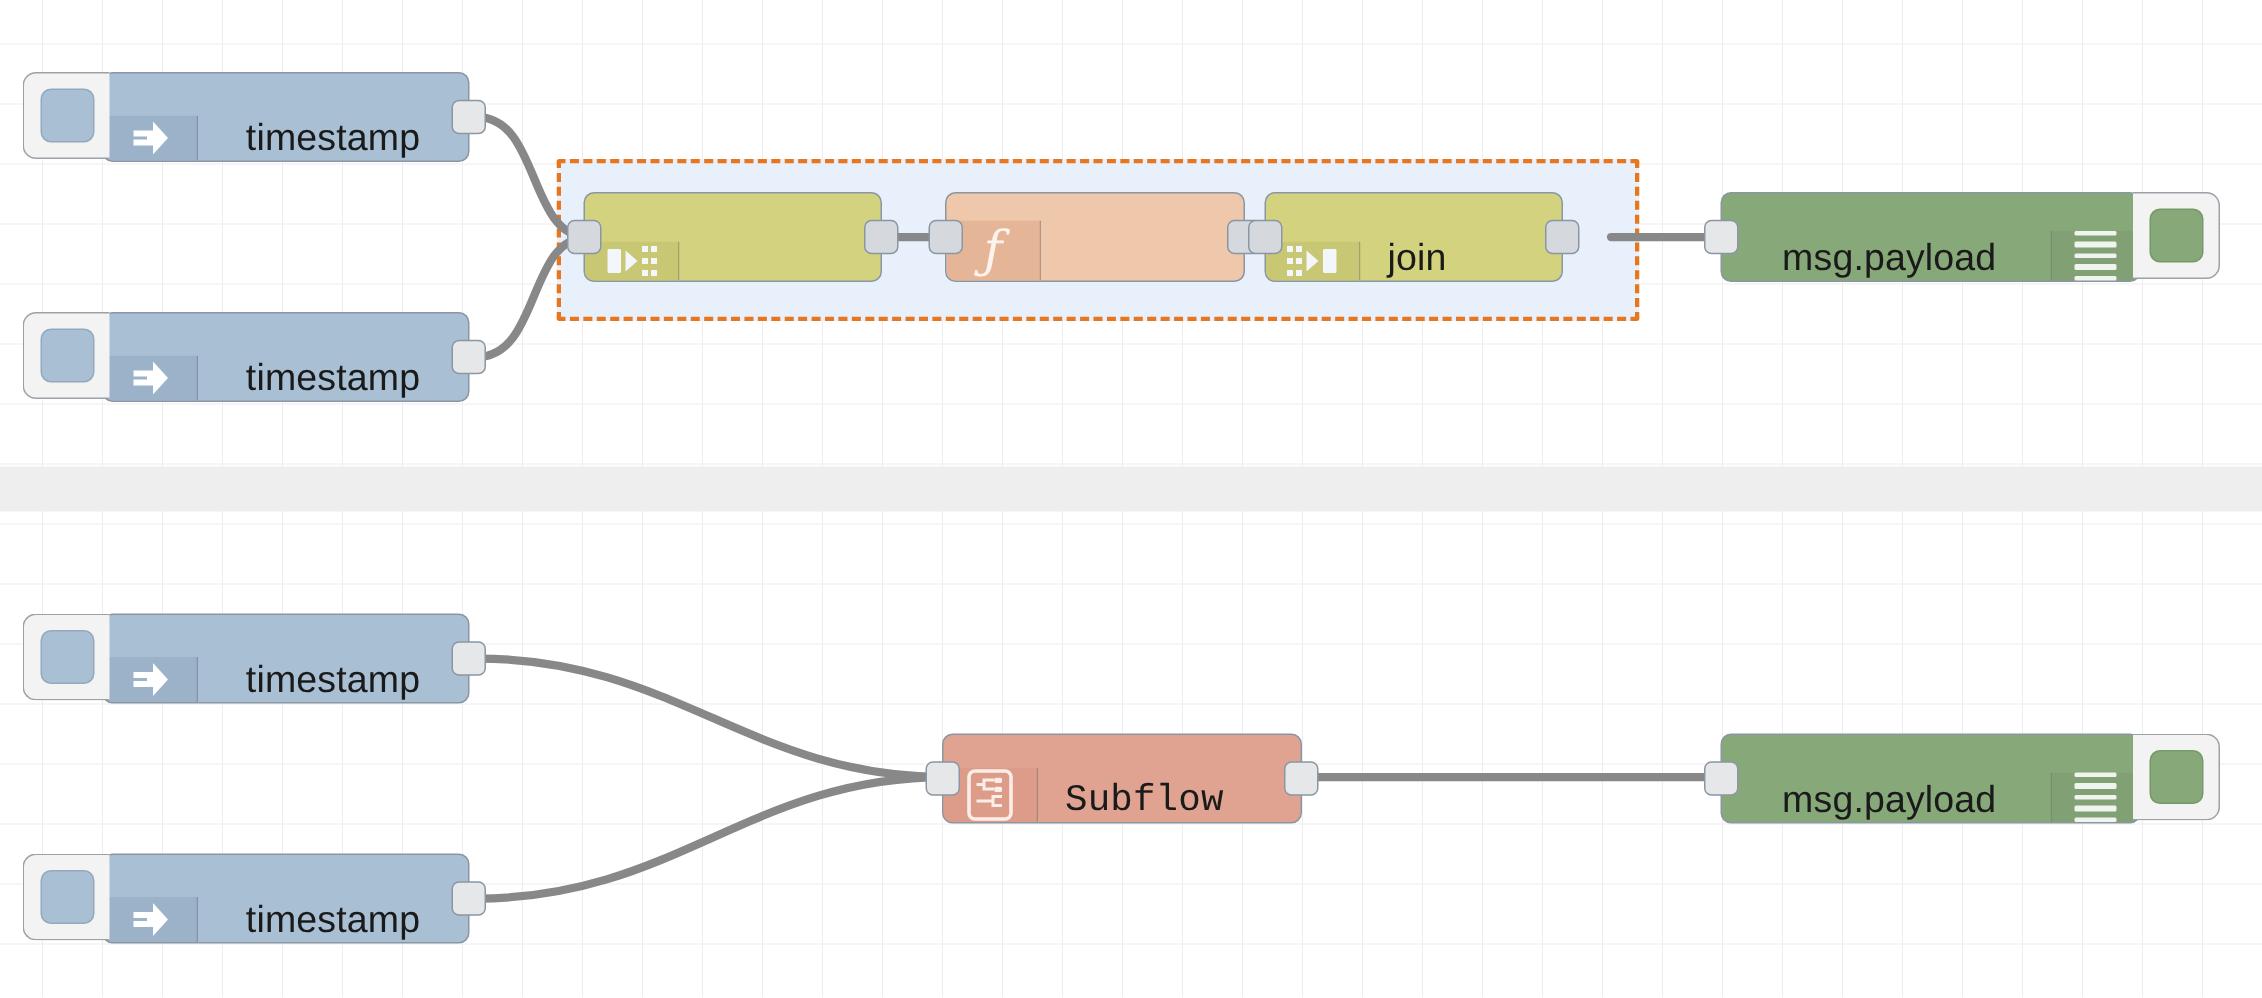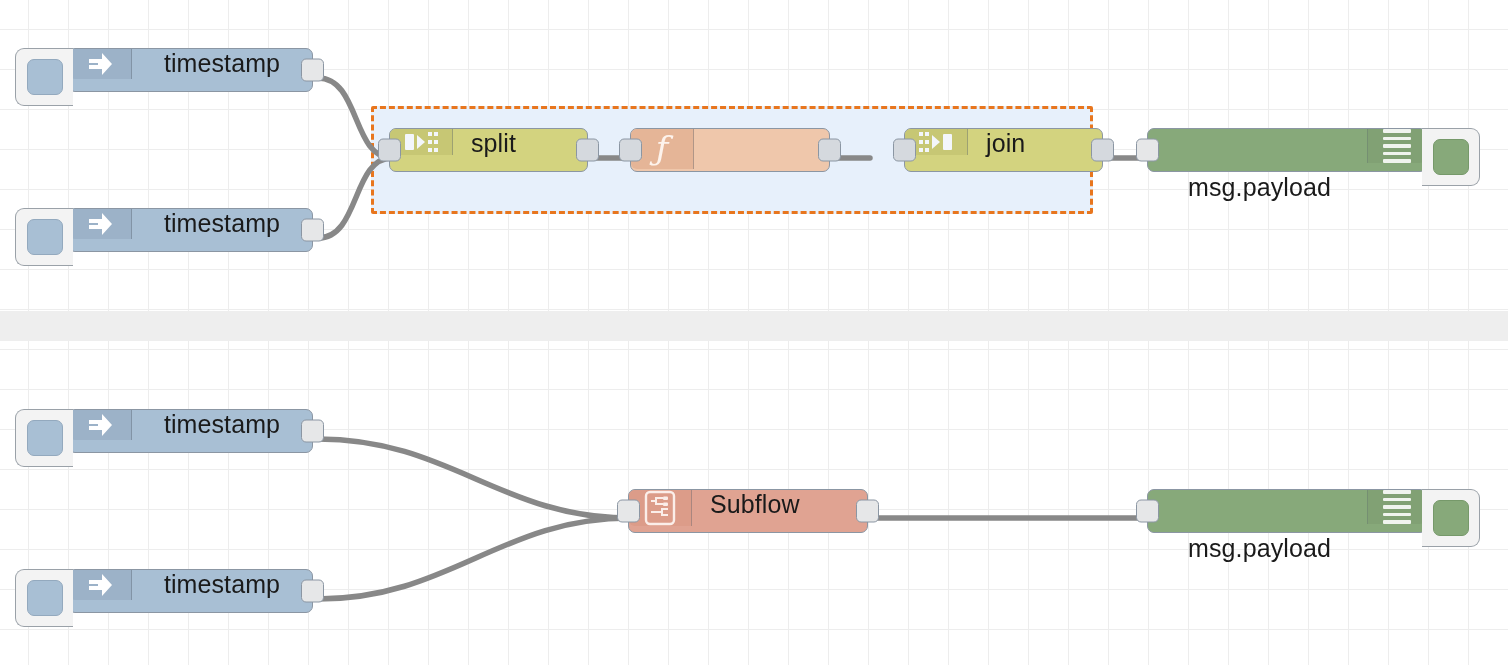--- a/index.html
+++ b/index.html
@@ -47,25 +47,25 @@
     position: absolute;
     box-sizing: border-box;
     background: #e7f0fb;
     border: 3px dashed #e8761e;
     border-radius: 2px;
   }
   
   .node {
     position: absolute;
     box-sizing: border-box;
-    height: 44px;
+    height: 60px;
     border: 1.6px solid #8b96a3;
     border-radius: 7px;
     display: flex;
-    align-items: flex-start;
+    align-items: flex-end;
     overflow: visible;
   }
   .node-icon-cell {
     width: 62px;
     flex: 0 0 62px;
     display: flex;
     align-items: center;
     justify-content: center;
     border-right: 1.4px solid rgba(90,100,110,0.38);
     border-radius: 6px 0 0 6px;
@@ -243,36 +243,35 @@
         <rect x="1" y="5" width="9" height="16" rx="1" fill="#f3f6fb"></rect>
         <path d="M13 6 L21 13 L13 20 Z" fill="#f3f6fb"></path>
         <rect x="24" y="3" width="4" height="4" fill="#f3f6fb"></rect>
         <rect x="30" y="3" width="4" height="4" fill="#f3f6fb"></rect>
         <rect x="24" y="11" width="4" height="4" fill="#f3f6fb"></rect>
         <rect x="30" y="11" width="4" height="4" fill="#f3f6fb"></rect>
         <rect x="24" y="19" width="4" height="4" fill="#f3f6fb"></rect>
         <rect x="30" y="19" width="4" height="4" fill="#f3f6fb"></rect>
       </svg>
     </div>
-    <div class="node-label left">split</div>
     <div class="port output"></div>
   </div>
 
   <div class="node functionnode" style="left:630px; top:128px; width:200px;">
     <div class="port input"></div>
     <div class="node-icon-cell">
       <svg class="glyph" width="30" height="40" viewBox="0 0 30 40">
         <text x="15" y="31" font-family="DejaVu Serif, serif" font-size="34" font-style="italic" fill="#fdf3ec" text-anchor="middle">ƒ</text>
       </svg>
     </div>
     <div class="node-label center"></div>
     <div class="port output"></div>
   </div>
 
-  <div class="node join" style="left:904px; top:128px; width:199px;">
+  <div class="node join" style="left:843px; top:128px; width:199px;">
     <div class="port input"></div>
     <div class="node-icon-cell">
       <svg class="glyph" width="34" height="26" viewBox="0 0 34 26">
         <rect x="0" y="3" width="4" height="4" fill="#f3f6fb"></rect>
         <rect x="6" y="3" width="4" height="4" fill="#f3f6fb"></rect>
         <rect x="0" y="11" width="4" height="4" fill="#f3f6fb"></rect>
         <rect x="6" y="11" width="4" height="4" fill="#f3f6fb"></rect>
         <rect x="0" y="19" width="4" height="4" fill="#f3f6fb"></rect>
         <rect x="6" y="19" width="4" height="4" fill="#f3f6fb"></rect>
         <path d="M13 6 L21 13 L13 20 Z" fill="#f3f6fb"></path>
@@ -317,21 +316,21 @@
     </div>
     <div class="node-icon-cell">
       <svg class="glyph" width="30" height="30" viewBox="0 0 30 30">
         <path d="M4 10 H17 V4 L27 15 L17 26 V20 H4 V16 H13 V14 H4 Z" fill="#ffffff" stroke="none"></path>
       </svg>
     </div>
     <div class="node-label center">timestamp</div>
     <div class="port output" style="background:#e6e7e8;"></div>
   </div>
 
-  <div class="node subflow" style="left:628px; top:489px; width:240px;">
+  <div class="node subflow" style="left:628px; top:489px; width:240px;font-family:Liberation Mono, monospace;">
     <div class="port input" style="background:#e6e7e8;"></div>
     <div class="node-icon-cell">
       <svg class="glyph" width="32" height="36" viewBox="0 0 32 36">
         <rect x="2" y="2" width="28" height="32" rx="4" fill="none" stroke="#fbeee9" stroke-width="2.4"></rect>
         <path d="M7 11 H12 M12 11 V8 H19 M12 11 V14 H19" fill="none" stroke="#fbeee9" stroke-width="2"></path>
         <path d="M7 22 H18 M18 22 V19 H24 M18 22 V25 H24" fill="none" stroke="#fbeee9" stroke-width="2"></path>
         <rect x="19" y="6.5" width="5" height="3.5" rx="1" fill="#fbeee9"></rect>
         <rect x="19" y="12.5" width="5" height="3.5" rx="1" fill="#fbeee9"></rect>
       </svg>
     </div>

